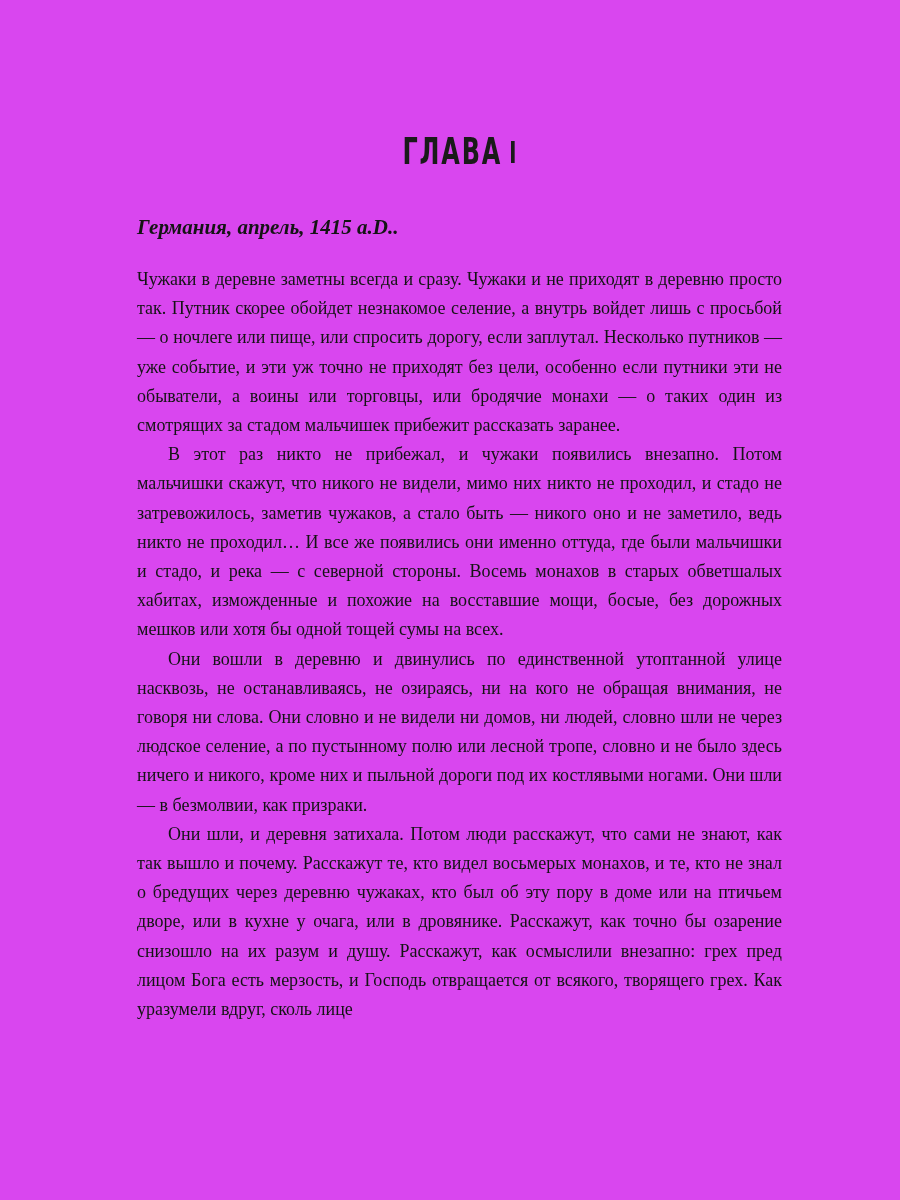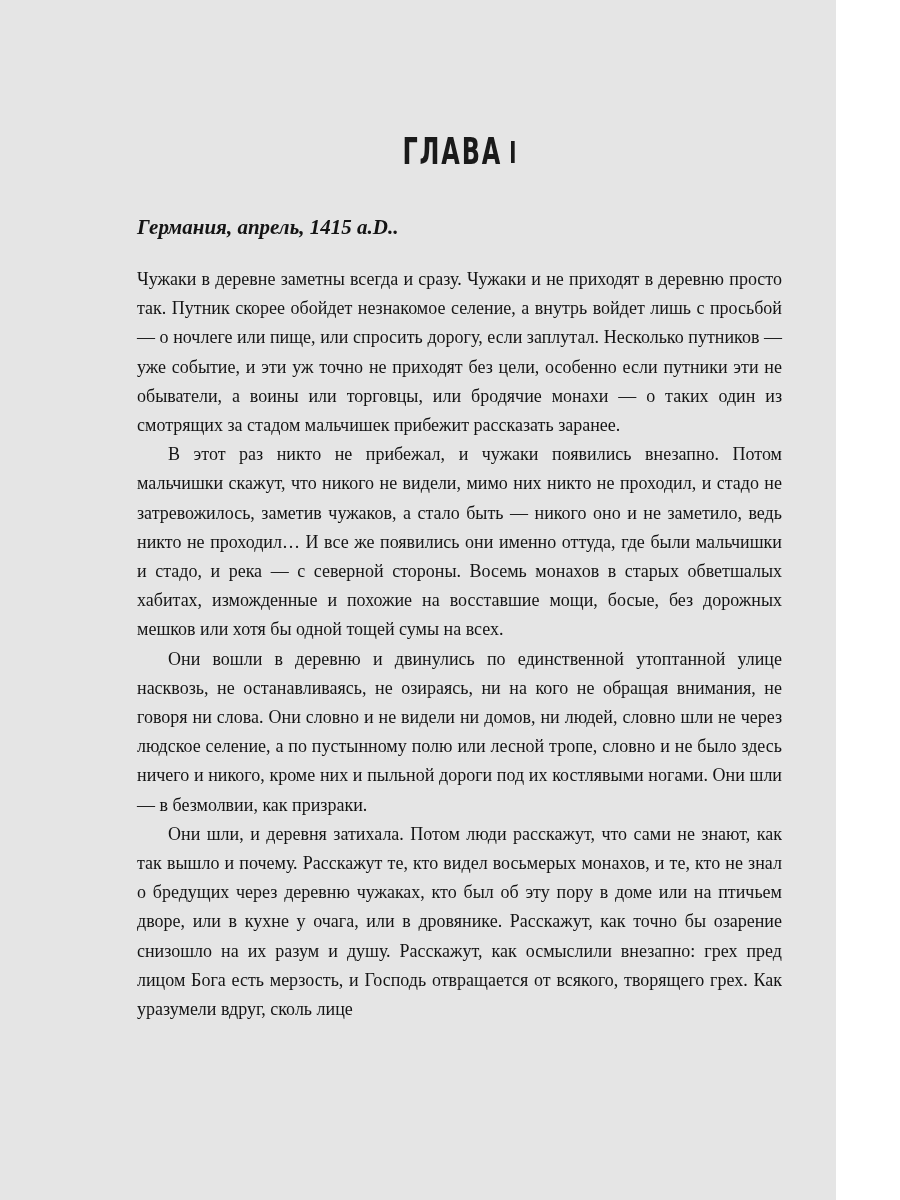--- a/index.html
+++ b/index.html
@@ -3,23 +3,23 @@
 <meta charset="utf-8">
 <style>
   html, body {
     margin: 0;
     padding: 0;
     background: #ffffff;
   }
 
   .page {
     position: relative;
-    width: 836px;
+    width: 900px;
     height: 1200px;
-    background: #e5e5e5;
+    background: #d946ef;
     overflow: hidden;
     box-sizing: border-box;
   }
 
   .content {
     position: absolute;
     left: 137px;
     top: 0;
     width: 645px;
   }

